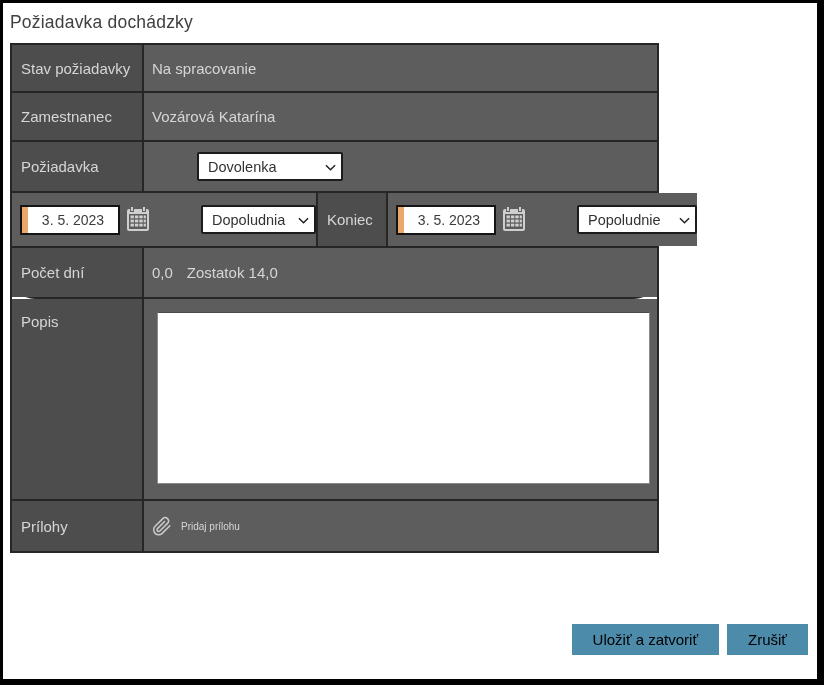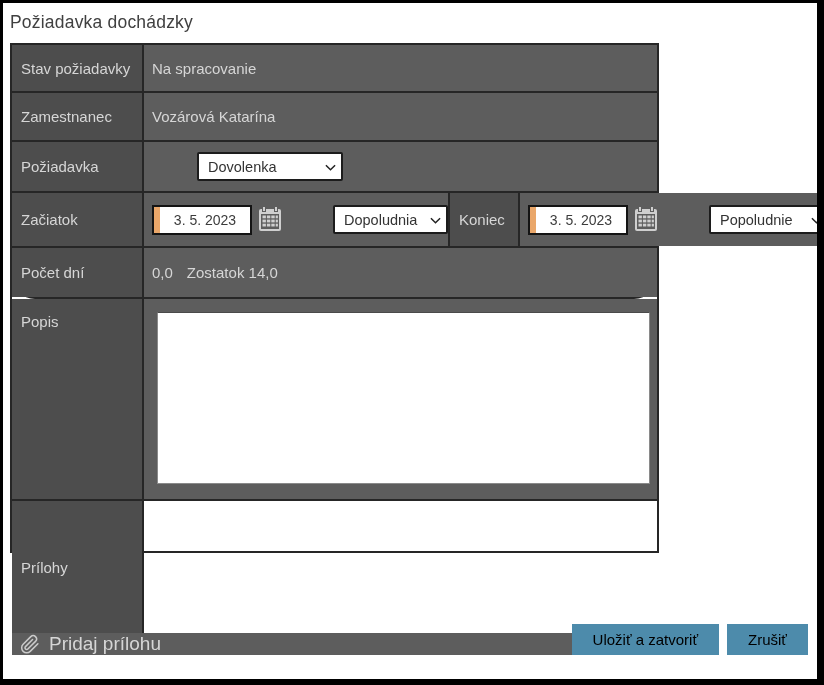--- a/index.html
+++ b/index.html
@@ -20,21 +20,21 @@
     font-size: 17.5px;
     color: #404040;
     letter-spacing: 0.2px;
   }
   .form-table {
     margin-left: 7px;
     width: 649px;
     border: 2px solid #262626;
   }
   .row { display: flex; border-bottom: 2px solid #262626; }
-  .row:last-child { border-bottom: none; flex-direction: column; }
+  .row:last-child { border-bottom: none; }
   .label-cell {
     width: 132px;
     flex: 0 0 132px;
     background: #4d4d4d;
     color: #d6d6d6;
     font-size: 15px;
     border-right: 2px solid #262626;
     display: flex;
     align-items: center;
     padding-left: 9px;
@@ -130,21 +130,21 @@
 
   .attach-link {
     display: inline-flex;
     align-items: center;
     gap: 9px;
     color: #d6d6d6;
     text-decoration: none;
     cursor: pointer;
     background: none; border: none;
     font-family: "Liberation Sans", sans-serif;
-    font-size: 19px;
+    font-size: 10px;
     padding: 0;
   }
 
   .button-bar {
     margin: 71px 9px 0 7px;
     display: flex;
     justify-content: flex-end;
     gap: 8px;
   }
   .btn {
@@ -186,21 +186,20 @@
             <option>Dovolenka</option>
           </select>
           <svg class="chevron" viewBox="0 0 12 12">
               <polyline points="1,3.5 6,8.5 11,3.5" fill="none" stroke="#222" stroke-width="1.6"></polyline>
             </svg>
         </span>
       </div>
     </div>
 
     <div class="row r-dates">
-      <div class="label-cell">Začiatok</div>
       <div class="value-cell">
         <span class="date-wrap">
           <span class="date-strip"></span>
           <input class="date-input" type="text" value="3. 5. 2023" style="">
         </span>
         <button class="cal-btn">
           <svg width="24" height="27" viewBox="0 0 24 27">
             <rect x="1" y="3" width="22" height="22" rx="2" fill="#cfcfcf"></rect>
             <rect x="4.5" y="0.5" width="3" height="5" fill="#cfcfcf" stroke="#5d5d5d" stroke-width="1"></rect>
             <rect x="16.5" y="0.5" width="3" height="5" fill="#cfcfcf" stroke="#5d5d5d" stroke-width="1"></rect>

